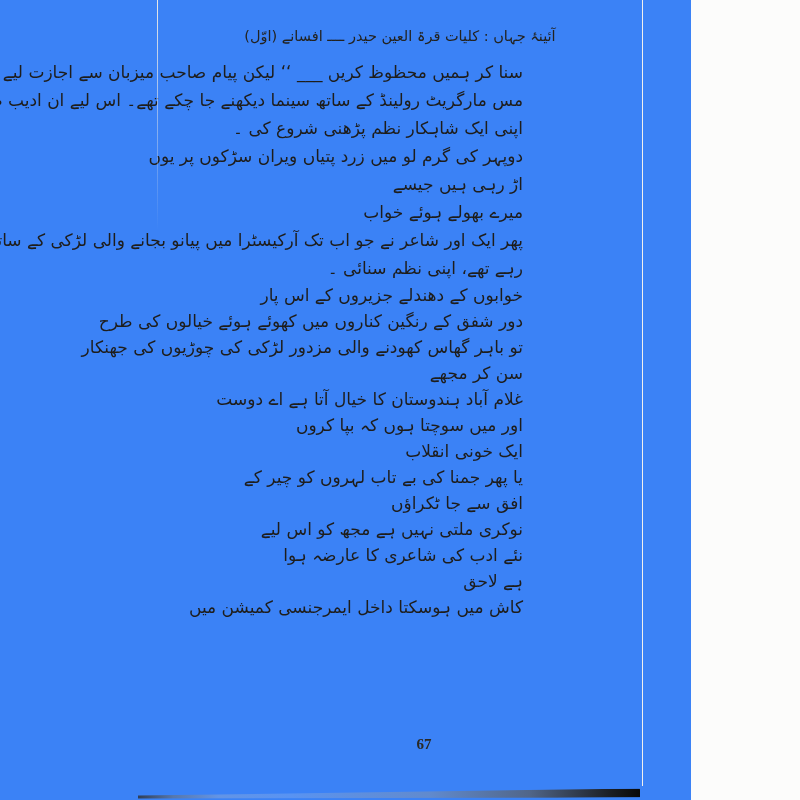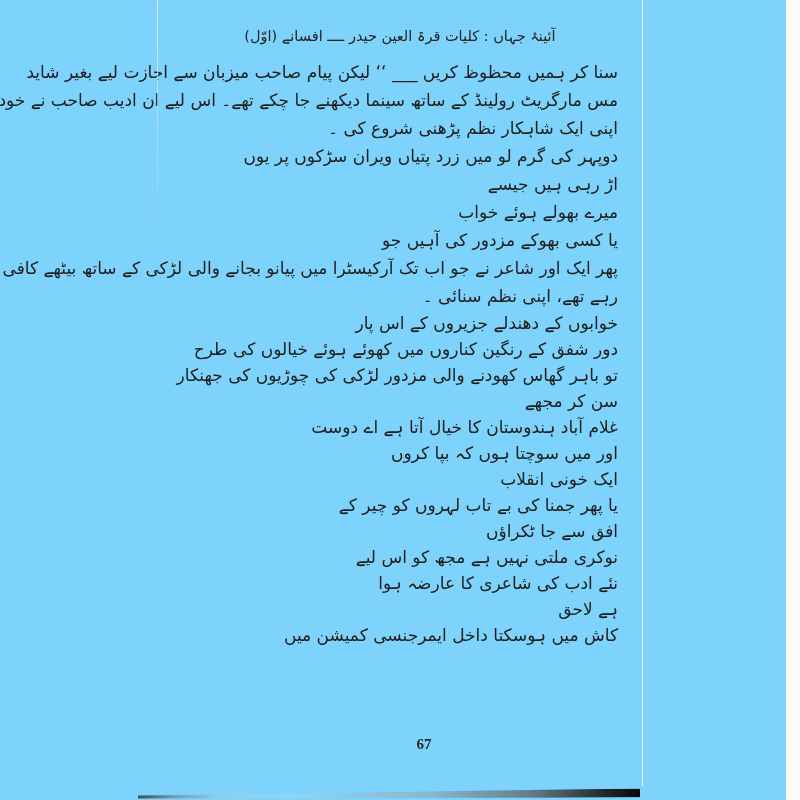--- a/index.html
+++ b/index.html
@@ -5,23 +5,23 @@
   html, body {
     margin: 0;
     padding: 0;
     width: 800px;
     height: 800px;
     overflow: hidden;
     background: #fcfcfb;
   }
   .scan-page {
     position: relative;
-    width: 786px;
+    width: 691px;
     height: 800px;
-    background: #7dd3fc;
+    background: #3b82f6;
     font-family: "DejaVu Sans", sans-serif;
     color: #1e1d1b;
     direction: rtl;
   }
   
   .edge-line-left {
     position: absolute;
     left: 157px;
     top: 0;
     width: 1px;
@@ -105,21 +105,20 @@
 
   <div class="text-block">
 
     <div class="line prose">سنا کر ہمیں محظوظ کریں ___ ‘‘ لیکن پیام صاحب میزبان سے اجازت لیے بغیر شاید</div>
     <div class="line prose">مس مارگریٹ رولینڈ کے ساتھ سینما دیکھنے جا چکے تھے۔ اس لیے ان ادیب صاحب نے خود ہی</div>
     <div class="line prose-end">اپنی ایک شاہکار نظم پڑھنی شروع کی ۔</div>
 
     <div class="line verse">دوپہر کی گرم لو میں زرد پتیاں ویران سڑکوں پر یوں</div>
     <div class="line verse">اڑ رہی ہیں جیسے</div>
     <div class="line verse">میرے بھولے ہوئے خواب</div>
-    <div class="line verse">یا کسی بھوکے مزدور کی آہیں جو</div>
 
 
     <div class="line prose">پھر ایک اور شاعر نے جو اب تک آرکیسٹرا میں پیانو بجانے والی لڑکی کے ساتھ بیٹھے کافی پی</div>
     <div class="line prose-end">رہے تھے، اپنی نظم سنائی ۔</div>
 
     <div class="line verse verse-tight">خوابوں کے دھندلے جزیروں کے اس پار</div>
     <div class="line verse verse-tight">دور شفق کے رنگین کناروں میں کھوئے ہوئے خیالوں کی طرح</div>
     <div class="line verse verse-tight">تو باہر گھاس کھودنے والی مزدور لڑکی کی چوڑیوں کی جھنکار</div>
     <div class="line verse verse-tight">سن کر مجھے</div>
     <div class="line verse verse-tight">غلام آباد ہندوستان کا خیال آتا ہے اے دوست</div>

